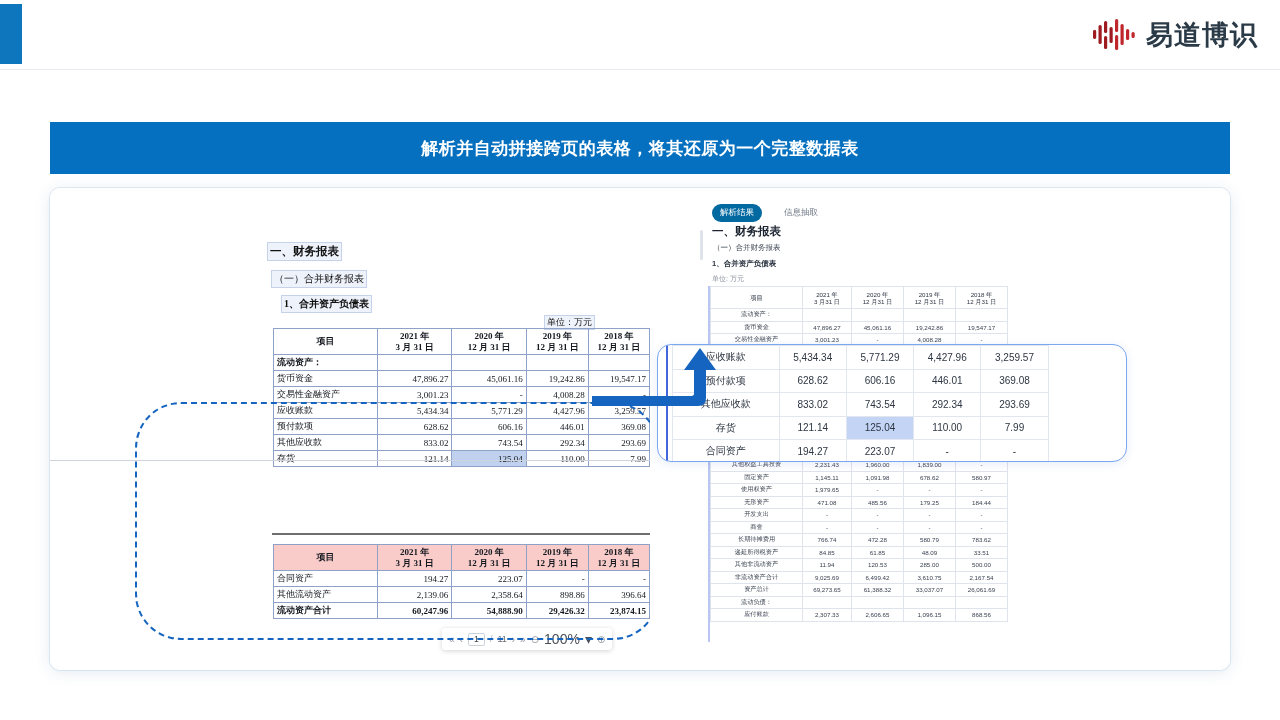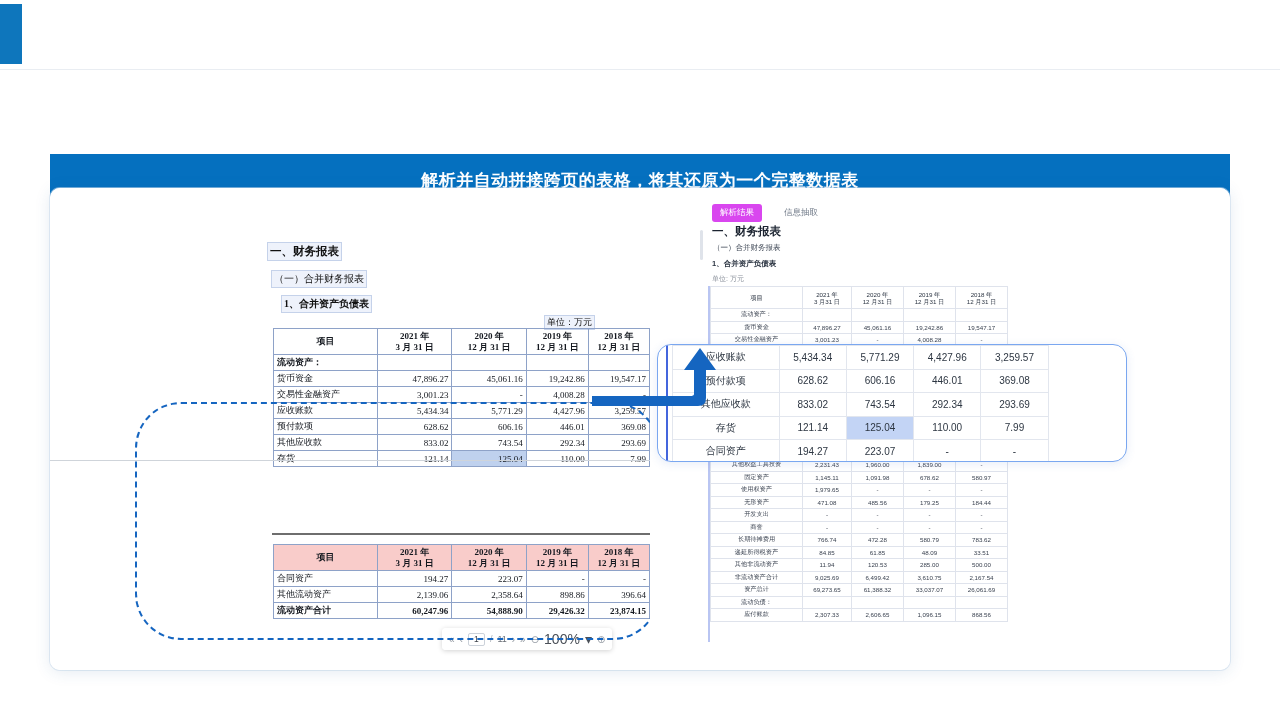--- a/index.html
+++ b/index.html
@@ -20,21 +20,21 @@
   }
   .header-rule { position: absolute; left: 0; top: 69px; width: 1280px; height: 1px; background: #e9edf2; }
 
   .logo { position: absolute; right: 22px; top: 17px; display: flex; align-items: center; gap: 9px; }
   .logo-mark { display: block; }
   .logo-text { font-size: 27px; font-weight: bold; color: #2b3a47; letter-spacing: 1px; white-space: nowrap; }
 
   
   .banner {
     position: absolute; left: 50px; top: 122px; width: 1180px; height: 52px;
-    background: #0570bf; display: flex; align-items: center; justify-content: center; margin-top: 32px;
+    background: #0570bf; display: flex; align-items: center; justify-content: center;
   }
   .banner-text { color: #fff; font-size: 17px; font-weight: bold; letter-spacing: .5px; white-space: nowrap; }
 
   
   .card {
     position: absolute; left: 50px; top: 188px; width: 1180px; height: 482px;
     background: #fff; border-radius: 10px;
     box-shadow: 0 2px 16px rgba(40,90,150,.13), 0 0 0 1px rgba(210,225,240,.55);
     overflow: hidden;
   }
@@ -77,21 +77,21 @@
   .pagenav .pn-sep { color: #aab0b8; }
   .pagenav .pn-ic { font-size: 10px; color: #9aa0a8; }
   .pagenav .pn-zoom { font-size: 14px; color: #4b5058; }
 
   
   .apppane { position: absolute; left: 600px; top: 0; width: 580px; height: 482px; background: #fff; }
   .tabs { position: absolute; left: 62px; top: 16px; display: flex; align-items: center; gap: 14px; }
   .tab {
     font-size: 8.5px; padding: 3px 8px; border-radius: 3px; white-space: nowrap;
   }
-  .tab-active { background: #d946ef; color: #fff; }
+  .tab-active { background: #0369a1; color: #fff; border-radius: 9px; }
   .tab-idle { color: #707a88; }
 
   .app-h1 { position: absolute; left: 62px; top: 36px; font-size: 11.5px; font-weight: bold; color: #1b2330; }
   .app-h2 { position: absolute; left: 63px; top: 55px; font-size: 7.5px; color: #3c4553; }
   .app-h3 { position: absolute; left: 62px; top: 71px; font-size: 7.5px; font-weight: bold; color: #2b3442; }
   .app-unit { position: absolute; left: 62px; top: 86px; font-size: 7px; color: #8b929c; }
 
   .app-scrollbar { position: absolute; left: 50px; top: 42px; width: 3px; height: 30px; background: #dfe3ea; border-radius: 2px; }
 
   .resulttable { position: absolute; left: 60px; top: 98px; border-collapse: collapse; width: 370px; }
@@ -136,20 +136,39 @@
   
   .pdf-rule { position: absolute; background: #cfd4da; height: 1px; }
 </style>
 </head>
 <body>
 
 <div class="page">
 
   <div class="header">
     <div class="header-accent"></div>
+    <div class="logo">
+      <svg class="logo-mark" width="46" height="34" viewBox="0 0 46 34">
+        <g fill="#9e1b22">
+          <rect x="2" y="12" width="3.2" height="9" rx="1.4"></rect>
+          <rect x="7.5" y="7" width="3.2" height="19" rx="1.5"></rect>
+          <rect x="13" y="3" width="3.2" height="12" rx="1.5"></rect>
+          <rect x="13" y="18" width="3.2" height="13" rx="1.5"></rect>
+          <rect x="18.5" y="9" width="3.2" height="16" rx="1.5"></rect>
+        </g>
+        <g fill="#c0272d">
+          <rect x="24" y="1" width="3.2" height="13" rx="1.5"></rect>
+          <rect x="24" y="17" width="3.2" height="15" rx="1.5"></rect>
+          <rect x="29.5" y="6" width="3.2" height="21" rx="1.5"></rect>
+          <rect x="35" y="11" width="3.2" height="11" rx="1.5"></rect>
+          <rect x="40.5" y="14" width="3.2" height="6" rx="1.5"></rect>
+        </g>
+      </svg>
+      <span class="logo-text">易道博识</span>
+    </div>
     <div class="header-rule"></div>
   </div>
 
   <div class="banner">
     <span class="banner-text">解析并自动拼接跨页的表格，将其还原为一个完整数据表</span>
   </div>
 
   <div class="card">
 
     <div class="pdfpane">

